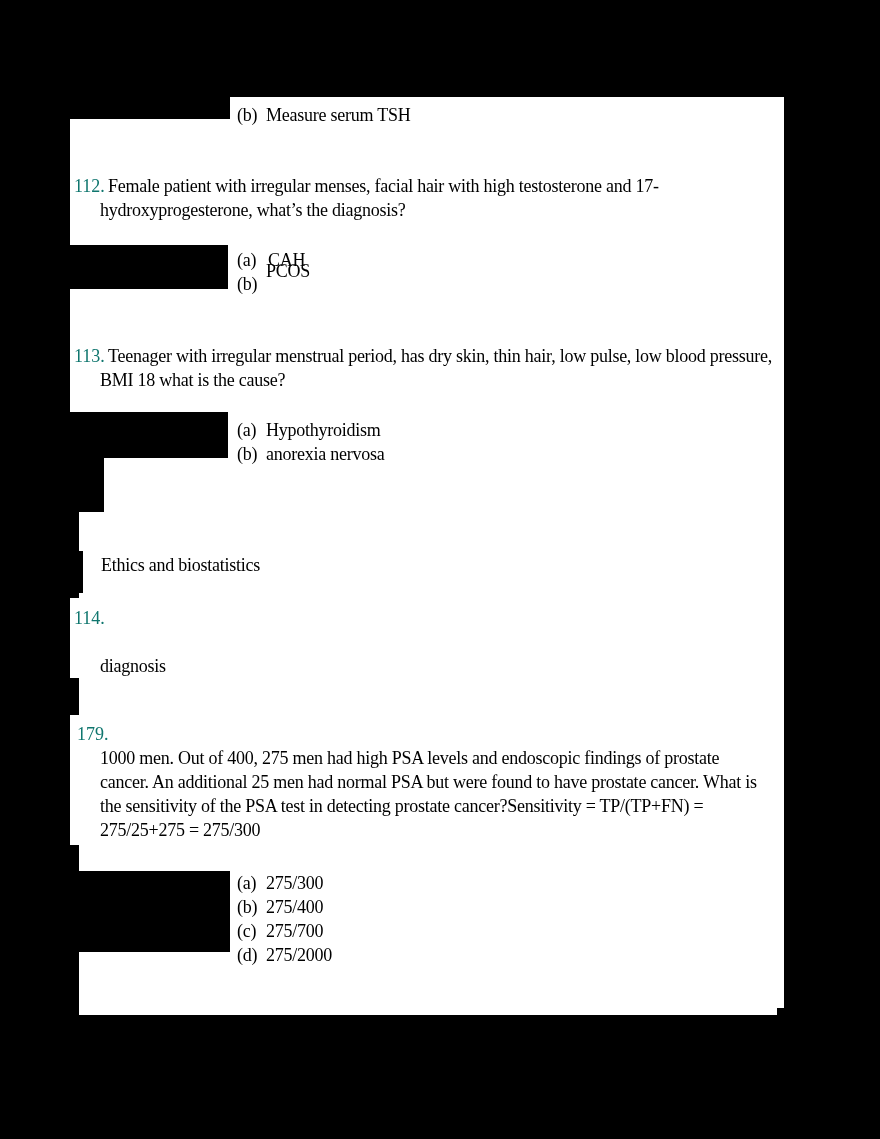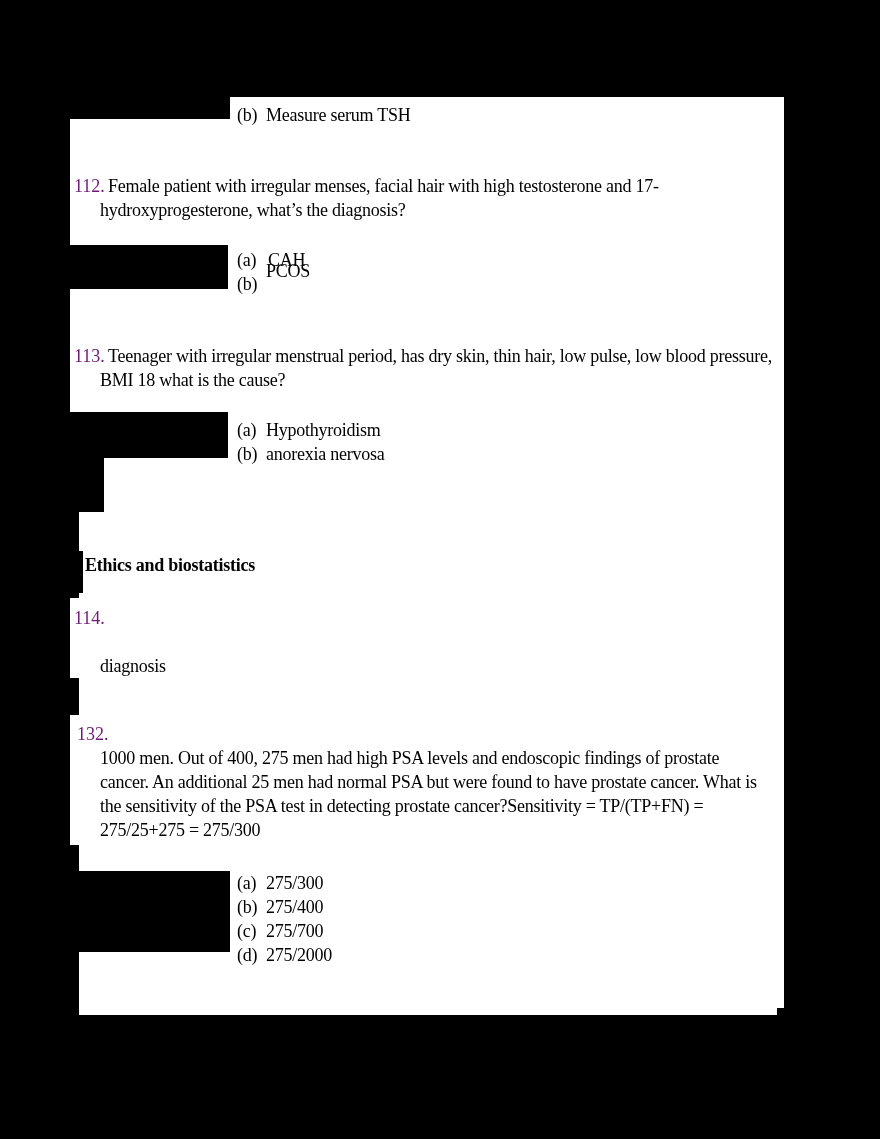--- a/index.html
+++ b/index.html
@@ -15,22 +15,22 @@
     position:absolute;left:70px;top:97px;width:714px;height:918px;
     background:#ffffff;overflow:hidden;
   }
   .txt{
     position:absolute;
     color:#000000;
     font-size:18px;line-height:24px;
     letter-spacing:-0.25px;
     white-space:nowrap;
   }
-  .qnum{position:absolute;color:#701a75;font-size:18px;line-height:24px;white-space:nowrap;}
-  .heading{font-weight:bold;}
+  .qnum{position:absolute;color:#0f766e;font-size:18px;line-height:24px;white-space:nowrap;}
+  .heading{font-weight:normal;margin-left:16px;}
   .redaction{position:absolute;background:#000000;}
 </style>
 </head>
 <body>
 
 <div class="screen">
   <div class="paper">
 
     <div class="txt" style="left:167px;top:6px">(b)</div>
     <div class="txt" style="left:196px;top:6px">Measure serum TSH</div>
@@ -49,21 +49,21 @@
     <div class="txt" style="left:167px;top:321px">(a)</div>
     <div class="txt" style="left:196px;top:321px">Hypothyroidism</div>
     <div class="txt" style="left:167px;top:345px">(b)</div>
     <div class="txt" style="left:196px;top:345px">anorexia nervosa</div>
 
     <div class="txt heading" style="left:15px;top:456px">Ethics and biostatistics</div>
 
     <div class="qnum" style="left:4px;top:509px">114.</div>
     <div class="txt" style="left:30px;top:557px">diagnosis</div>
 
-    <div class="qnum" style="left:7px;top:625px">132.</div>
+    <div class="qnum" style="left:7px;top:625px">179.</div>
     <div class="txt" style="left:30px;top:649px">1000 men. Out of 400, 275 men had high PSA levels and endoscopic findings of prostate</div>
     <div class="txt" style="left:30px;top:673px">cancer. An additional 25 men had normal PSA but were found to have prostate cancer. What is</div>
     <div class="txt" style="left:30px;top:697px">the sensitivity of the PSA test in detecting prostate cancer?Sensitivity = TP/(TP+FN) =</div>
     <div class="txt" style="left:30px;top:721px">275/25+275 = 275/300</div>
     <div class="txt" style="left:167px;top:774px">(a)</div>
     <div class="txt" style="left:196px;top:774px">275/300</div>
     <div class="txt" style="left:167px;top:798px">(b)</div>
     <div class="txt" style="left:196px;top:798px">275/400</div>
     <div class="txt" style="left:167px;top:822px">(c)</div>
     <div class="txt" style="left:196px;top:822px">275/700</div>

